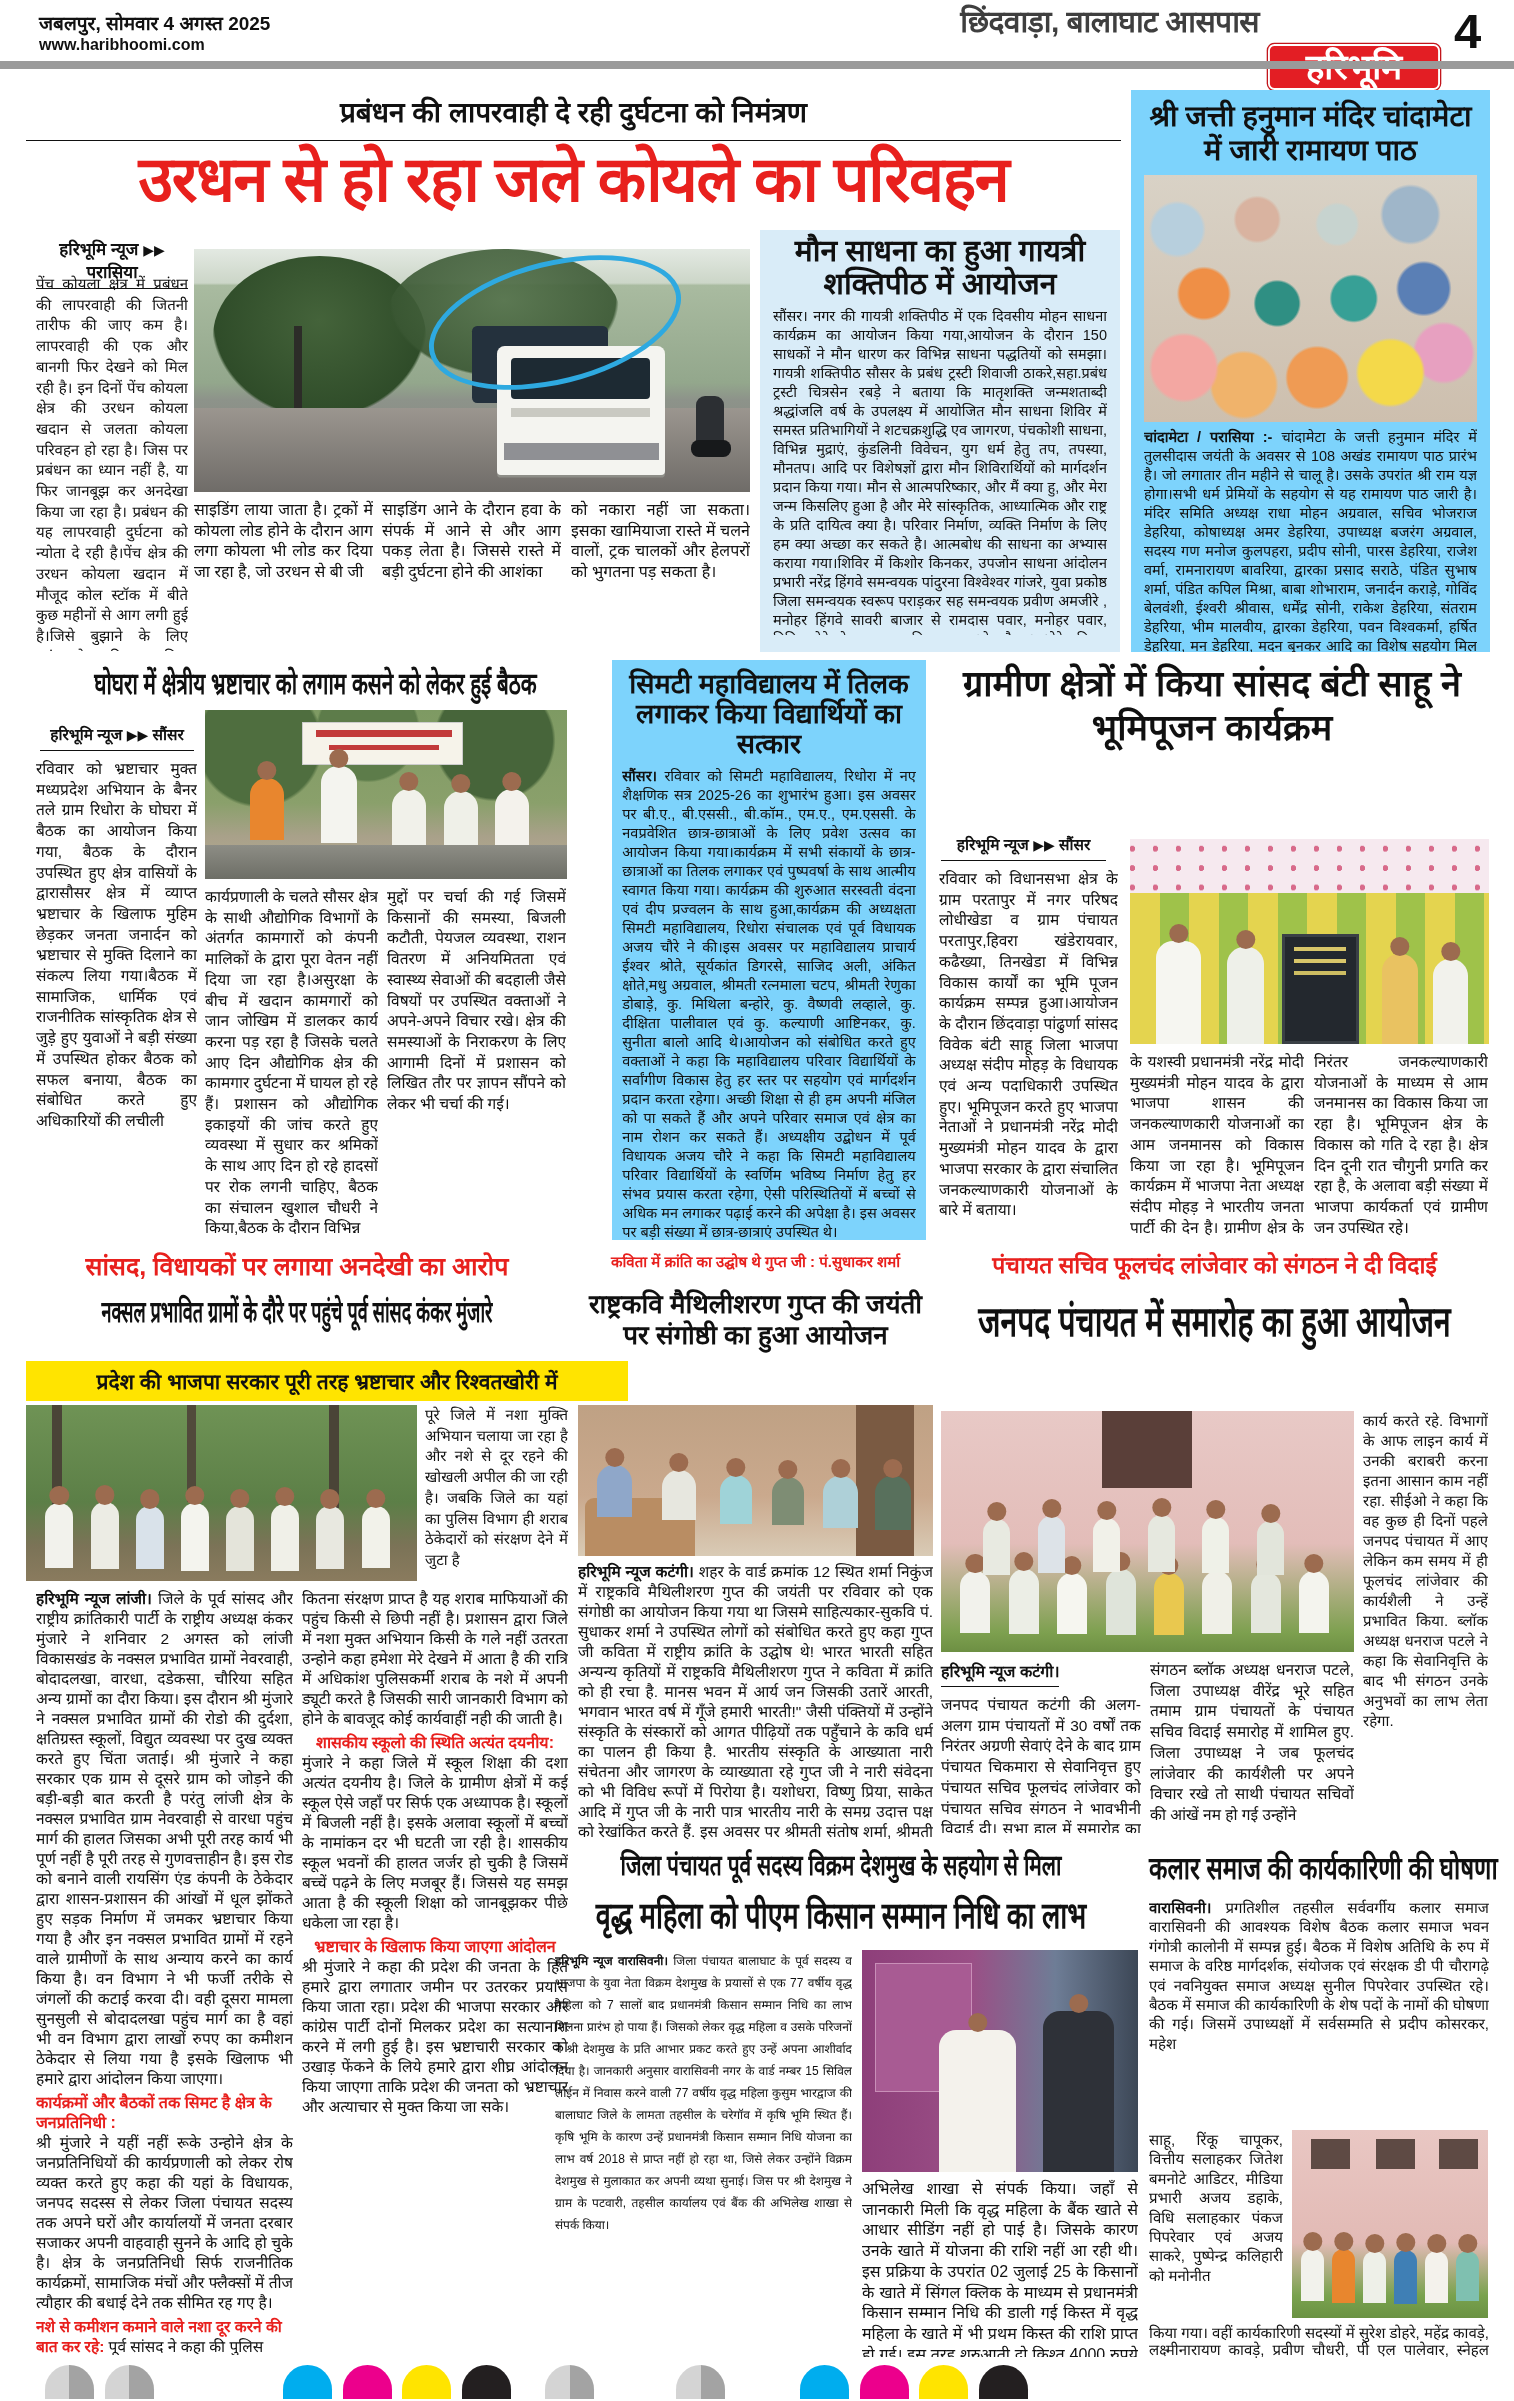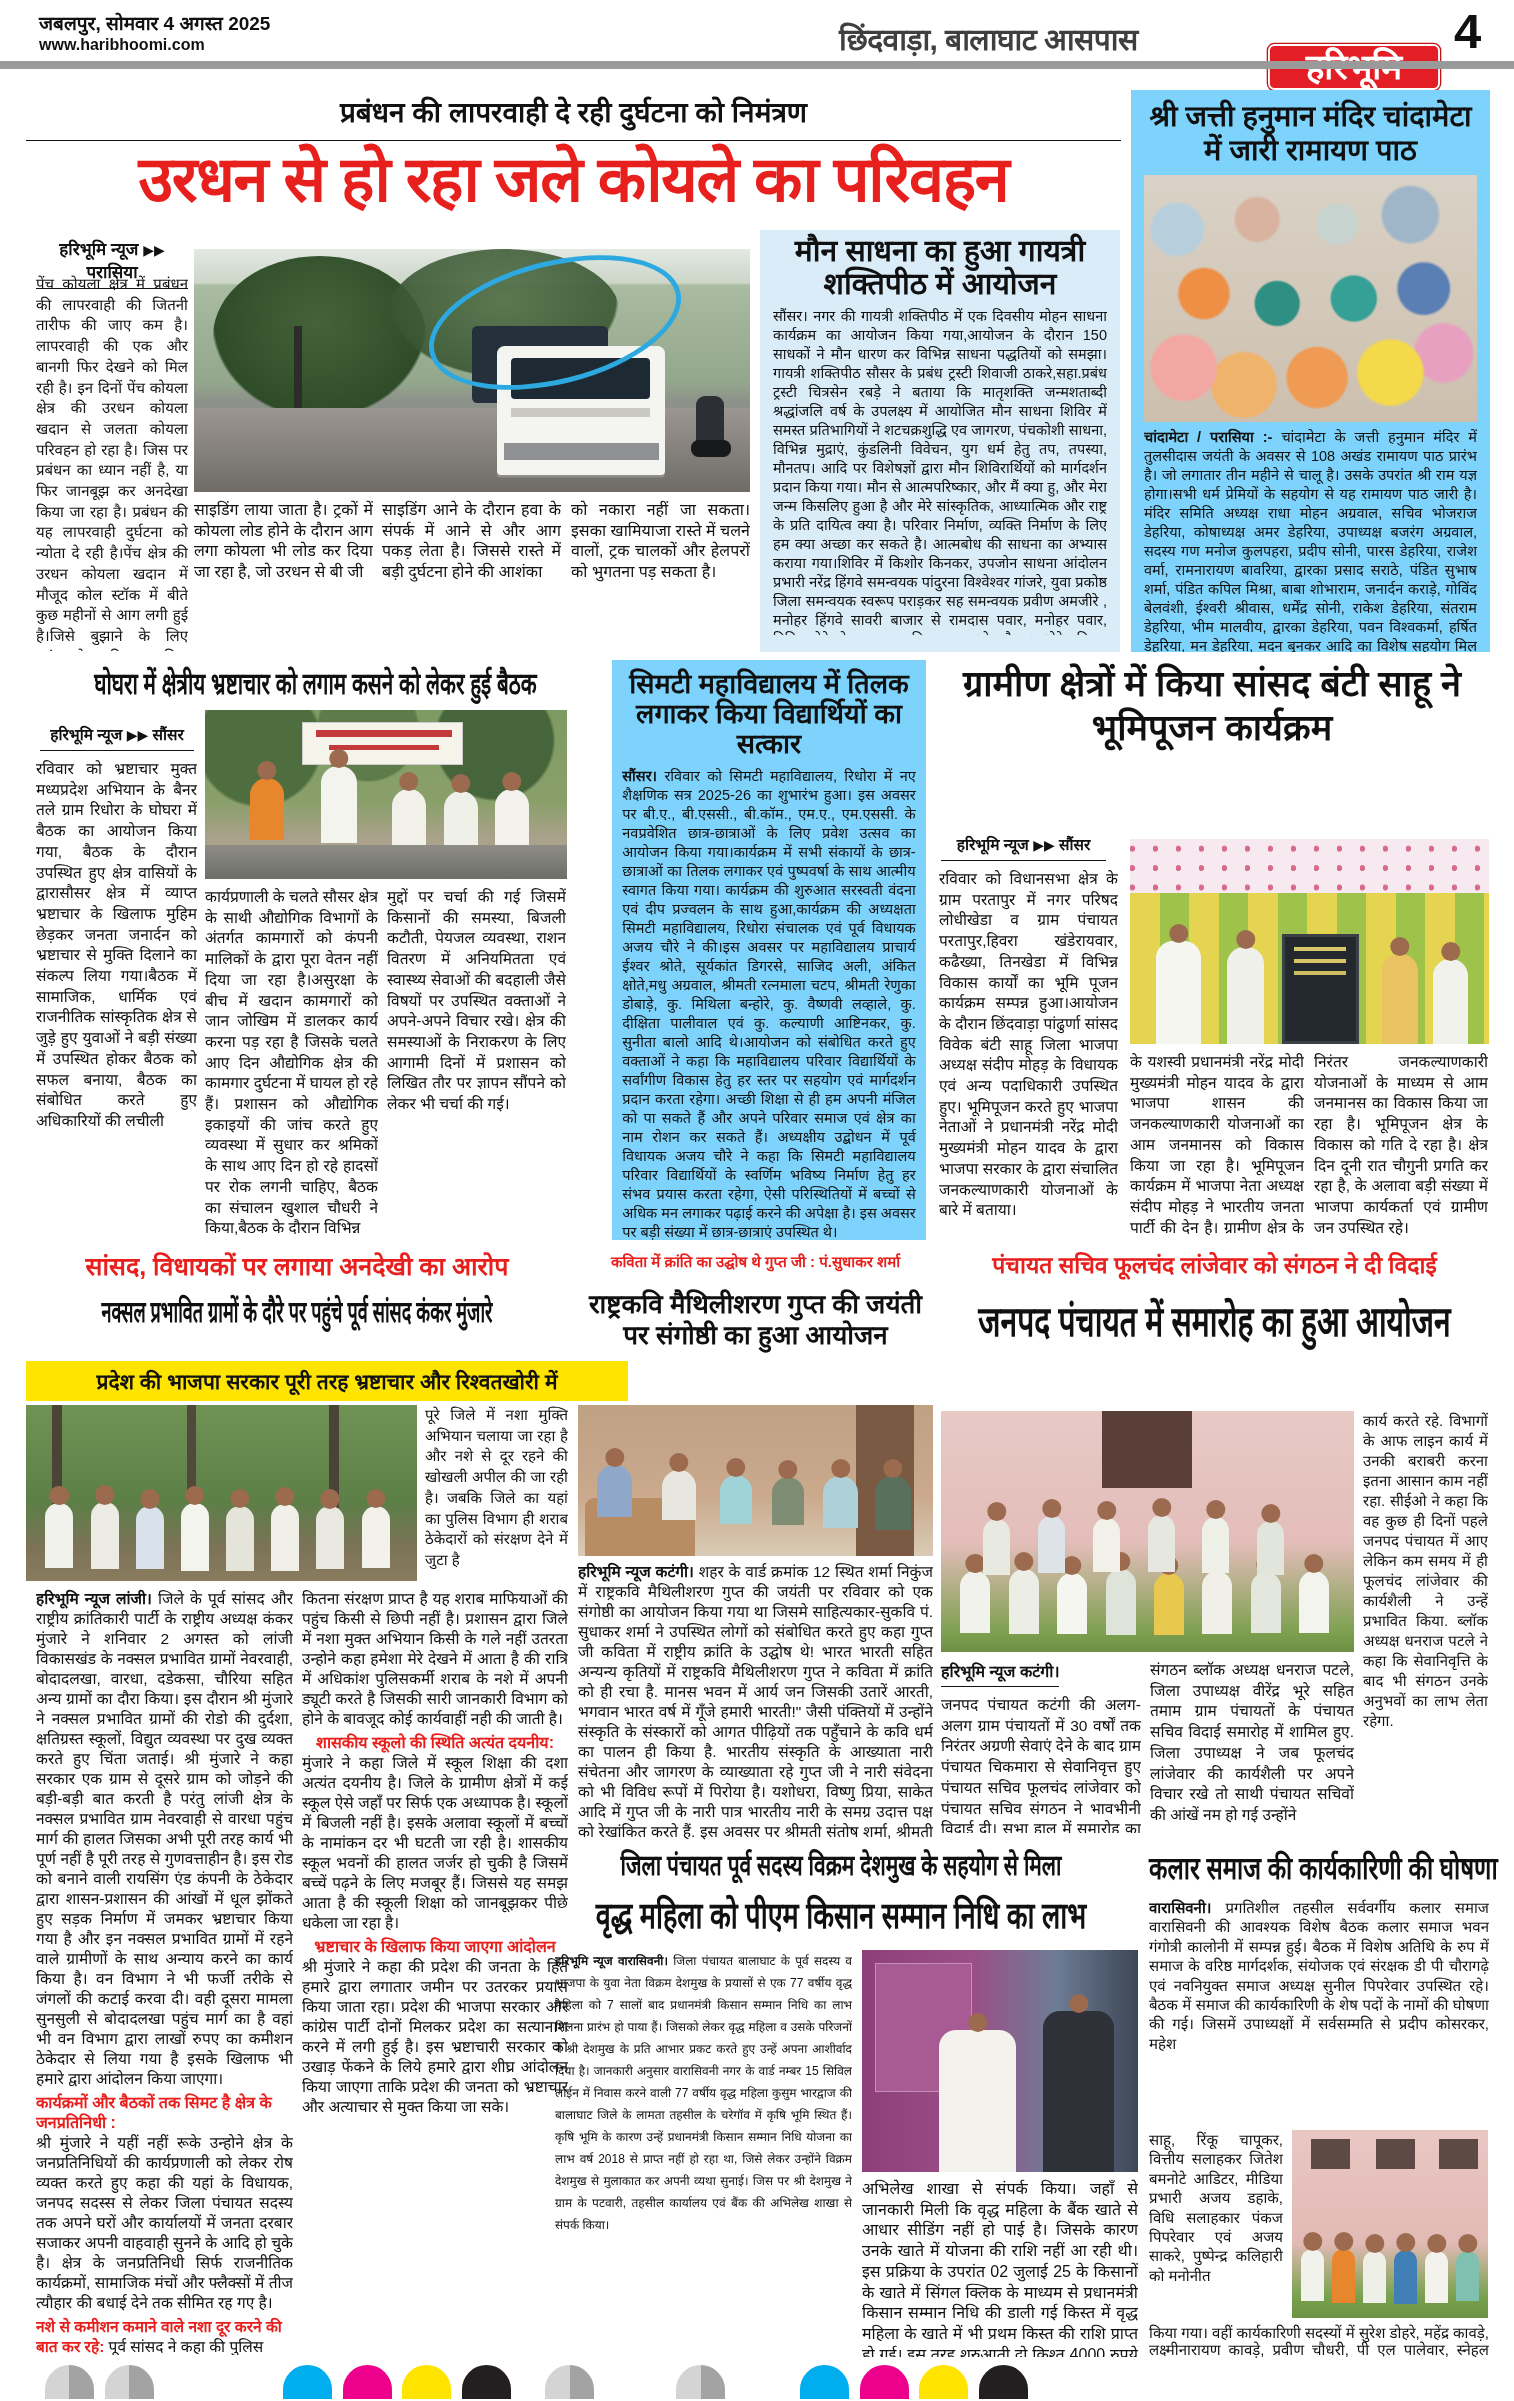--- a/index.html
+++ b/index.html
@@ -43,21 +43,21 @@
   .dome-gray{background:linear-gradient(90deg,#d4d4d4 50%,#a3a3a3 50%);}
   .dome-c{background:#00adee;} .dome-m{background:#ec008c;} .dome-y{background:#ffe400;} .dome-k{background:#231f20;}
 </style>
 </head>
 <body>
 
 <div id="page">
 
   <div class="abs dateline" style="left:39px;top:10.3px;">जबलपुर, सोमवार 4 अगस्त 2025</div>
   <div class="abs website" style="left:39px;top:36px;">www.haribhoomi.com</div>
-  <div class="abs region" style="left:839px;top:18px;width:420px;">छिंदवाड़ा, बालाघाट आसपास</div>
+  <div class="abs region" style="left:839px;top:0;width:420px;text-align:right;">छिंदवाड़ा, बालाघाट आसपास</div>
   <div class="abs brand" style="left:1268px;top:7.7px;width:172px;height:46px;margin-top:36px;">हरिभूमि</div>
   <div class="abs pagenum" style="left:1454px;top:2.6px;">4</div>
   <div class="abs hdr-rule" style="left:0;top:61px;width:1514px;height:8.4px;"></div>
 
   <div class="abs kicker-lead center" style="left:26px;top:92px;width:1095px;">प्रबंधन की लापरवाही दे रही दुर्घटना को निमंत्रण</div>
   <div class="abs headline-lead center" style="left:26px;top:146px;width:1095px;">उरधन से हो रहा जले कोयले का परिवहन</div>
 
   <div class="abs byline" style="left:36px;top:234px;width:152px;text-align:center;">
     <span>हरिभूमि न्यूज</span>
     <span class="arrows">▶▶</span>

